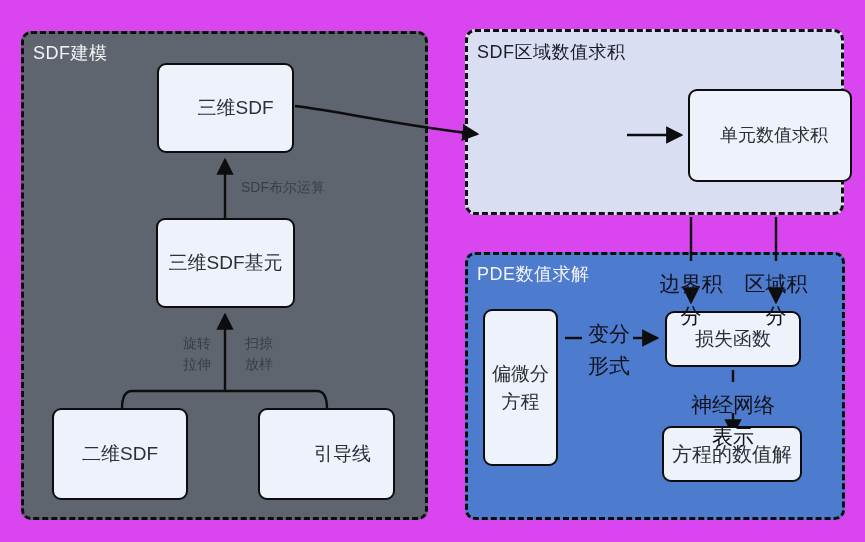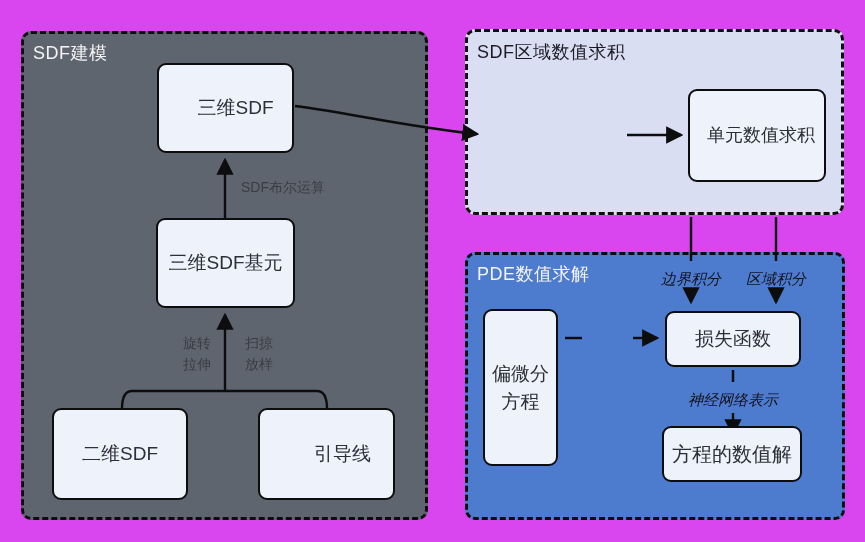--- a/index.html
+++ b/index.html
@@ -26,21 +26,21 @@
   .panel-title.light{color:var(--title-light);}
   .panel-title.dark{color:var(--title-dark);}
   .wires{position:absolute;left:0;top:0;width:865px;height:542px;z-index:2;}
   .node{position:absolute;background:var(--node-fill);border:2.2px solid var(--line);
         border-radius:9px;display:flex;align-items:center;justify-content:center;
         font-size:19px;color:var(--node-text);text-align:center;white-space:pre-line;
         line-height:1.45;z-index:3;}
   .edge-label{position:absolute;text-align:center;white-space:pre-line;z-index:3;
         font-size:14px;line-height:1.5;}
   .edge-label.on-gray{color:var(--label-on-gray);}
-  .edge-label.on-blue{color:var(--label-on-blue);font-size:15px;font-style:italic;}
+  .edge-label.on-blue{color:var(--label-on-blue);font-size:21px;}
 </style>
 </head>
 <body>
 
 <div class="canvas">
 
   <section class="panel gray" style="left:21px;top:31px;width:407px;height:489px;"></section>
   <section class="panel lavender" style="left:465px;top:29px;width:379px;height:186px;"></section>
   <section class="panel blue" style="left:465px;top:252px;width:380px;height:268px;"></section>
 
@@ -69,29 +69,31 @@
       <path d="M733 370 L733 382"></path>
       <path d="M733 413 L733 434" marker-end="url(#ah)"></path>
     </g>
   </svg>
 
   <div class="node" style="left:157px;top:63px;width:137px;height:90px;padding-left:20px;">三维SDF</div>
   <div class="node" style="left:156px;top:218px;width:139px;height:90px;">三维SDF基元</div>
   <div class="node" style="left:52px;top:408px;width:136px;height:92px;">二维SDF</div>
   <div class="node" style="left:258px;top:408px;width:137px;height:92px;padding-left:32px;">引导线</div>
 
-  <div class="node" style="left:688px;top:89px;width:138px;height:93px;font-size:18px;padding-left:8px;">单元数值求积</div>
+  <div class="node" style="left:688px;top:89px;width:164px;height:93px;font-size:18px;padding-left:8px;">单元数值求积</div>
 
   <div class="node" style="left:483px;top:309px;width:75px;height:157px;">偏微分
 方程</div>
   <div class="node" style="left:665px;top:311px;width:136px;height:56px;">损失函数</div>
   <div class="node" style="left:662px;top:426px;width:140px;height:56px;font-size:20px;">方程的数值解</div>
 
   <div class="edge-label on-gray" style="left:241px;top:177px;width:98px;text-align:left;">SDF布尔运算</div>
   <div class="edge-label on-gray" style="left:236px;top:333px;width:46px;">扫掠
 放样</div>
   <div class="edge-label on-gray" style="left:174px;top:333px;width:46px;">旋转
 拉伸</div>
   <div class="edge-label on-blue" style="left:656px;top:268px;width:70px;">边界积分</div>
   <div class="edge-label on-blue" style="left:741px;top:268px;width:70px;">区域积分</div>
+  <div class="edge-label on-blue" style="left:587px;top:318px;width:44px;">变分
+形式</div>
   <div class="edge-label on-blue" style="left:685px;top:389px;width:96px;">神经网络表示</div>
 
 </div>
 
 </body></html>

